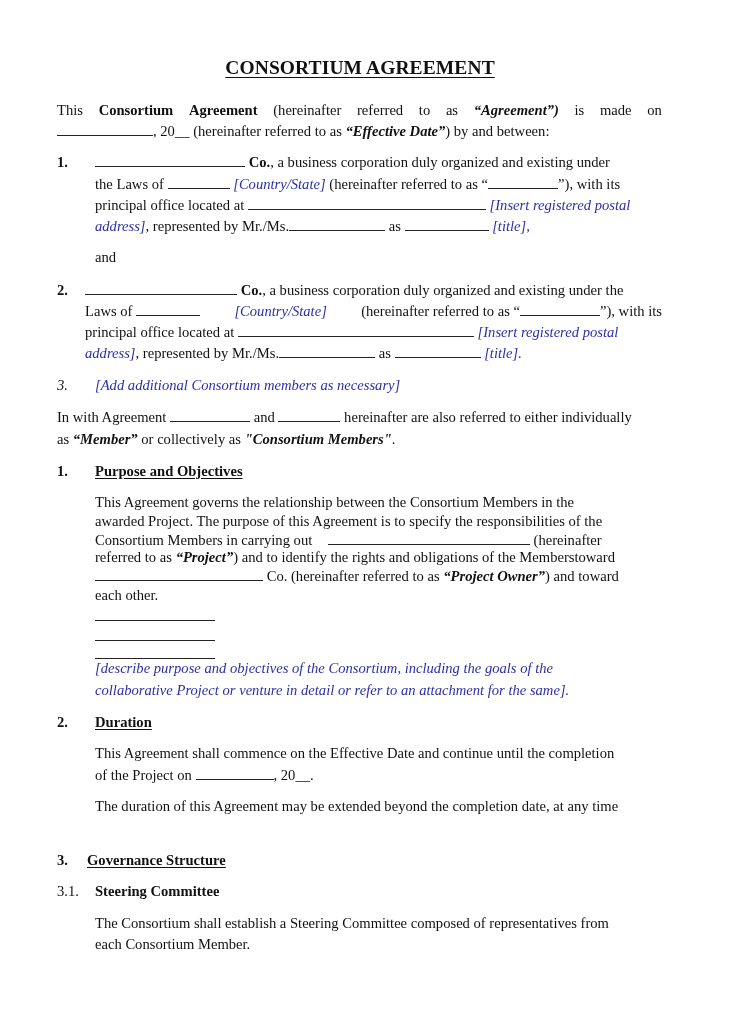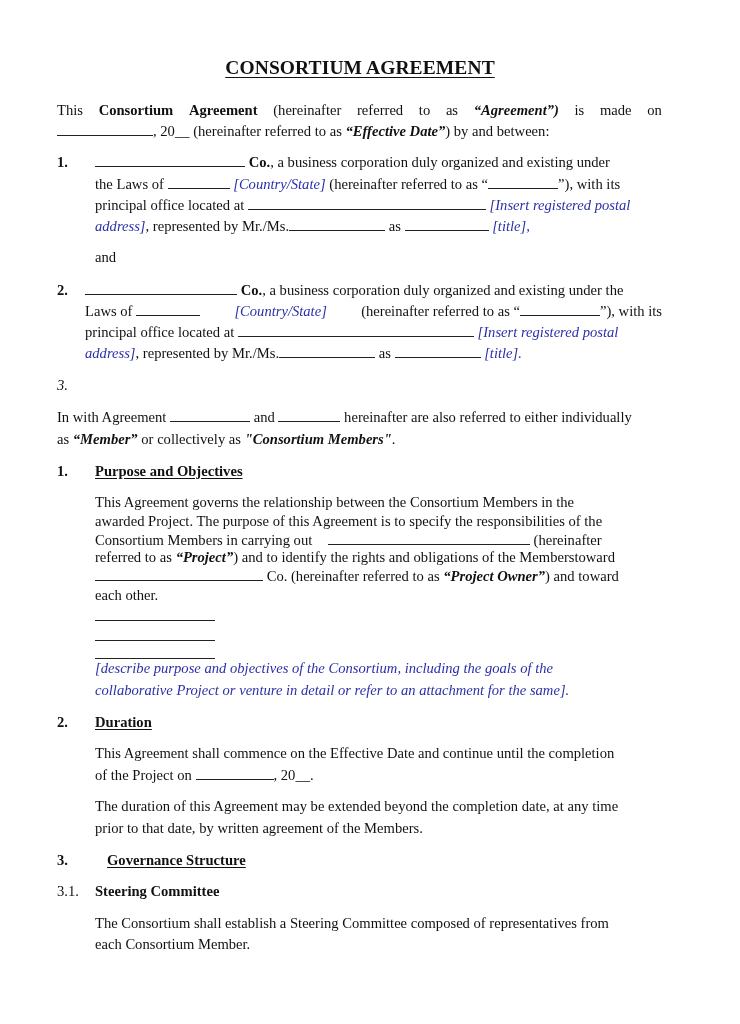--- a/index.html
+++ b/index.html
@@ -128,20 +128,21 @@
     <span><span> (hereinafter referred to as “</span><span class="blank" style="width:80px;"></span><span>”), with its</span></span>
   </div>
   <div class="line" style="top:323px; left:85px;">
     <span>principal office located at </span><span class="blank" style="width:236px;"></span> <span class="blue">[Insert registered postal</span>
   </div>
   <div class="line" style="top:344px; left:85px;text-align:right;">
     <span class="blue">address]</span><span>, represented by Mr./Ms.</span><span class="blank" style="width:96px;"></span><span> as </span> <span class="blank" style="width:86px;"></span> <span class="blue">[title].</span>
   </div>
 
   <div class="num-it" style="top:376px; left:57px;">3.</div>
+  <div class="line blue" style="top:376px; left:95px;">[Add additional Consortium members as necessary]</div>
 
   <div class="line" style="top:408px; left:57px;">
     <span>In with Agreement </span><span class="blank" style="width:80px;"></span><span> and </span><span class="blank" style="width:62px;"></span><span> hereinafter are also referred to either individually</span>
   </div>
   <div class="line" style="top:430px; left:57px;">
     <span>as </span><span class="bi">“Member”</span><span> or collectively as </span><span class="bi">"Consortium Members"</span><span>.</span>
   </div>
 
   <div class="num" style="top:462px; left:57px;">1.</div>
   <div class="line b u" style="top:462px; left:95px;">Purpose and Objectives</div>
@@ -170,24 +171,23 @@
 
   <div class="num" style="top:713px; left:57px;">2.</div>
   <div class="line b u" style="top:713px; left:95px;">Duration</div>
 
   <div class="line" style="top:744px; left:95px;">This Agreement shall commence on the Effective Date and continue until the completion</div>
   <div class="line" style="top:766px; left:95px;">
     <span>of the Project on </span><span class="blank" style="width:78px;"></span><span>, 20__.</span>
   </div>
 
   <div class="line" style="top:797px; left:95px;">The duration of this Agreement may be extended beyond the completion date, at any time</div>
-  <div class="line" style="top:819px; left:95px;">prior to that date, by written agreement of the Members.</div>
 
   <div class="num" style="top:851px; left:57px;">3.</div>
-  <div class="line b u" style="top:851px; left:107px;">Governance Structure</div>
+  <div class="line b u" style="top:851px; left:87px;">Governance Structure</div>
 
   <div class="num-plain" style="top:882px; left:57px;">3.1.</div>
   <div class="line b" style="top:882px; left:95px;">Steering Committee</div>
 
   <div class="line" style="top:914px; left:95px;">The Consortium shall establish a Steering Committee composed of representatives from</div>
   <div class="line" style="top:935px; left:95px;">each Consortium Member.</div>
 
 </div>
 
 </body></html>

